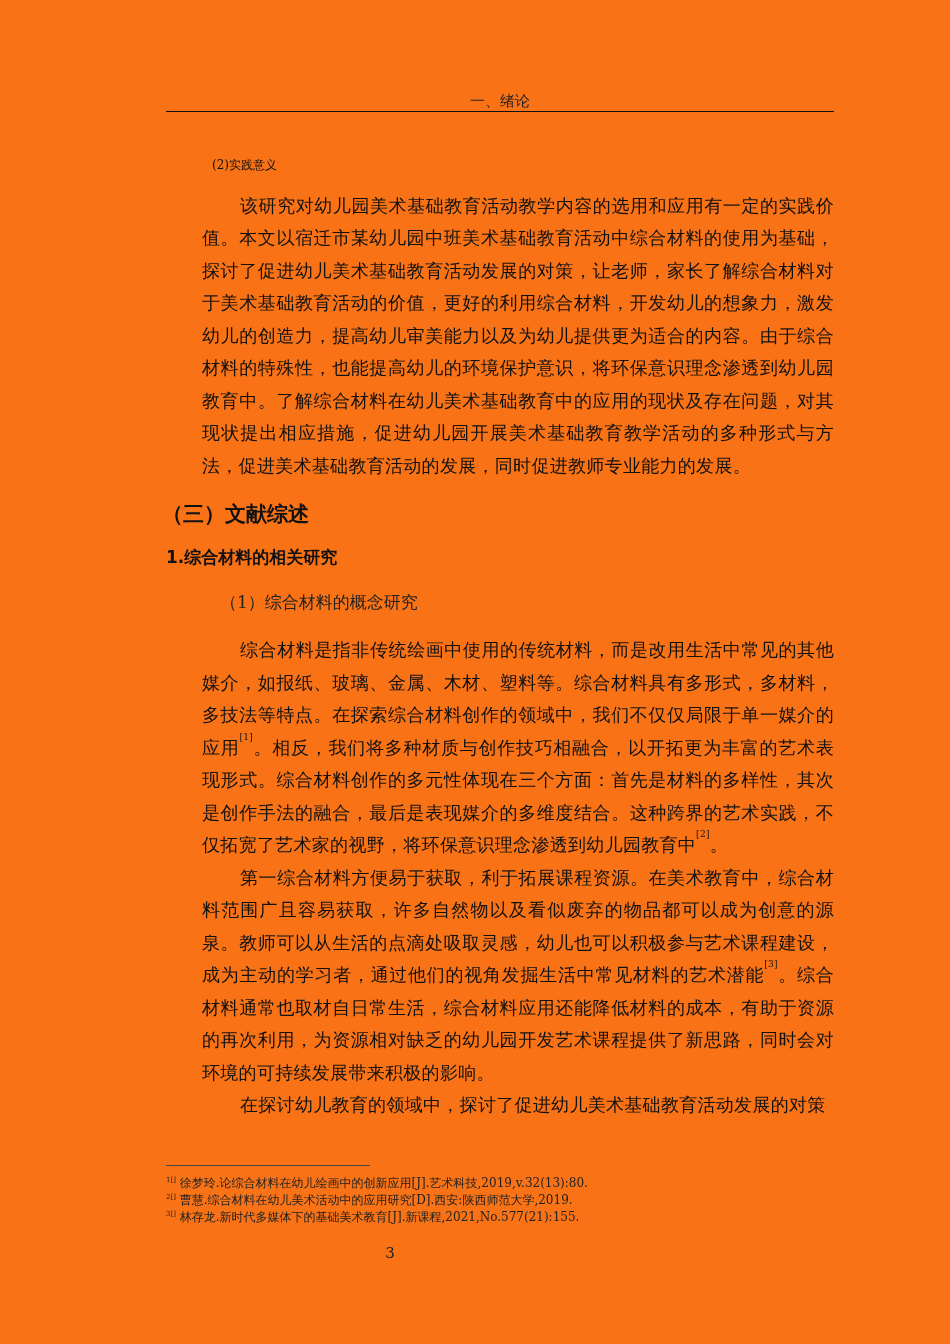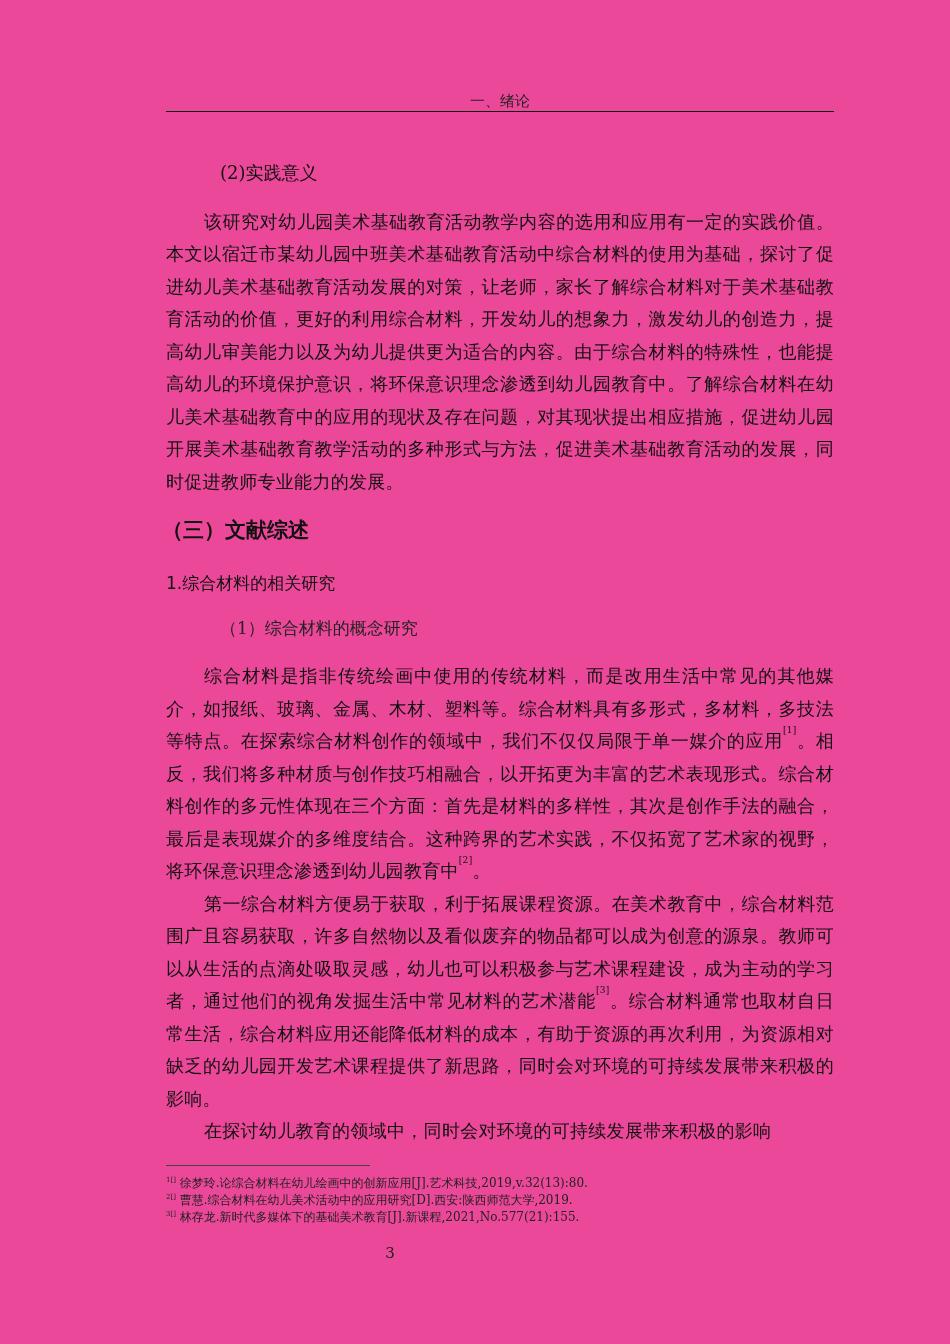--- a/index.html
+++ b/index.html
@@ -12,21 +12,21 @@
       height: 1344px;
       position: relative;
       overflow: hidden;
       font-family: "DejaVu Serif", "Liberation Serif", serif;
       color: #111111;
     }
     .page {
       position: absolute;
       left: 0; top: 0;
       width: 950px; height: 1344px;
-      background: #ec4899;
+      background: #f97316;
     }
     .running-header {
       position: absolute;
       left: 166px;
       width: 668px;
       top: 92px;
       text-align: center;
       font-size: 15px;
       line-height: 18px;
       color: #222;
@@ -48,43 +48,44 @@
     .p {
       font-size: 18px;
       line-height: 32.5px;
       margin: 0;
       text-align: justify;
       text-align-last: left;
       letter-spacing: 0.3px;
     }
     .indent {
       text-indent: 38px;
+      margin-left: 36px;
     }
     .sub-heading {
-      font-size: 18px;
+      font-size: 12px;
       line-height: 32.5px;
-      margin: 16px;
+      margin: 8px;
       padding-left: 38px;
     }
     .sub-heading-cn {
       font-size: 17px;
       line-height: 32px;
       margin: 16px;
       padding-left: 38px;
       color: #222;
     }
     .h2 {
       font-weight: bold;
       font-size: 21px;
       line-height: 28px;
-      margin: 18px 0 26px -4px;
+      margin: 18px 0 16px -4px;
       font-family: "DejaVu Sans", "Liberation Sans", sans-serif;
     }
     .h3 {
-      font-weight: normal;
+      font-weight: bold;
       font-size: 17px;
       line-height: 26px;
       margin: 0 0 10px 0;
       font-family: "DejaVu Sans", "Liberation Sans", sans-serif;
     }
     sup.ref {
       font-size: 9px;
       vertical-align: top;
       line-height: 14px;
       position: relative;
@@ -140,21 +141,21 @@
     <p class="sub-heading">(2)实践意义</p>
     <p class="p indent">该研究对幼儿园美术基础教育活动教学内容的选用和应用有一定的实践价值。本文以宿迁市某幼儿园中班美术基础教育活动中综合材料的使用为基础，探讨了促进幼儿美术基础教育活动发展的对策，让老师，家长了解综合材料对于美术基础教育活动的价值，更好的利用综合材料，开发幼儿的想象力，激发幼儿的创造力，提高幼儿审美能力以及为幼儿提供更为适合的内容。由于综合材料的特殊性，也能提高幼儿的环境保护意识，将环保意识理念渗透到幼儿园教育中。了解综合材料在幼儿美术基础教育中的应用的现状及存在问题，对其现状提出相应措施，促进幼儿园开展美术基础教育教学活动的多种形式与方法，促进美术基础教育活动的发展，同时促进教师专业能力的发展。</p>
 
     <div class="h2">（三）文献综述</div>
     <div class="h3">1.综合材料的相关研究</div>
 
     <p class="sub-heading-cn">（1）综合材料的概念研究</p>
     <p class="p indent"><span>综合材料是指非传统绘画中使用的传统材料，而是改用生活中常见的其他媒介，如报纸、玻璃、金属、木材、塑料等。综合材料具有多形式，多材料，多技法等特点。在探索综合材料创作的领域中，我们不仅仅局限于单一媒介的应用</span><sup class="ref">[1]</sup><span>。相反，我们将多种材质与创作技巧相融合，以开拓更为丰富的艺术表现形式。综合材料创作的多元性体现在三个方面：首先是材料的多样性，其次是创作手法的融合，最后是表现媒介的多维度结合。这种跨界的艺术实践，不仅拓宽了艺术家的视野，将环保意识理念渗透到幼儿园教育中</span><sup class="ref">[2]</sup><span>。</span></p>
 
     <p class="p indent"><span>第一综合材料方便易于获取，利于拓展课程资源。在美术教育中，综合材料范围广且容易获取，许多自然物以及看似废弃的物品都可以成为创意的源泉。教师可以从生活的点滴处吸取灵感，幼儿也可以积极参与艺术课程建设，成为主动的学习者，通过他们的视角发掘生活中常见材料的艺术潜能</span><sup class="ref">[3]</sup><span>。综合材料通常也取材自日常生活，综合材料应用还能降低材料的成本，有助于资源的再次利用，为资源相对缺乏的幼儿园开发艺术课程提供了新思路，同时会对环境的可持续发展带来积极的影响。</span></p>
-    <p class="p indent">在探讨幼儿教育的领域中，同时会对环境的可持续发展带来积极的影响</p>
+    <p class="p indent">在探讨幼儿教育的领域中，探讨了促进幼儿美术基础教育活动发展的对策</p>
 
   </div>
 
   <div class="footnote-rule"></div>
 
   <div class="footnotes">
     <p class="fn"><sup>1[]</sup> <span>徐梦玲.论综合材料在幼儿绘画中的创新应用[J].艺术科技,2019,v.32(13):80.</span></p>
     <p class="fn"><sup>2[]</sup> <span>曹慧.综合材料在幼儿美术活动中的应用研究[D].西安:陕西师范大学,2019.</span></p>
     <p class="fn"><sup>3[]</sup> <span>林存龙.新时代多媒体下的基础美术教育[J].新课程,2021,No.577(21):155.</span></p>
   </div>

